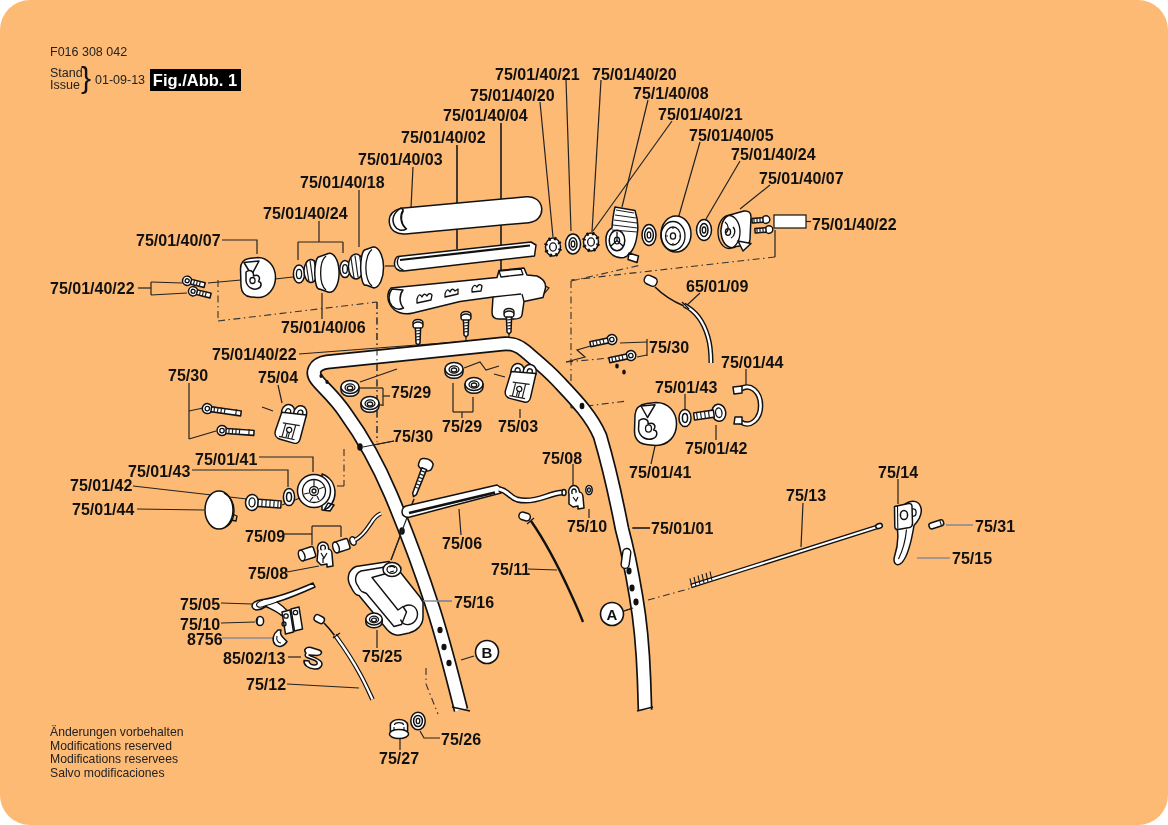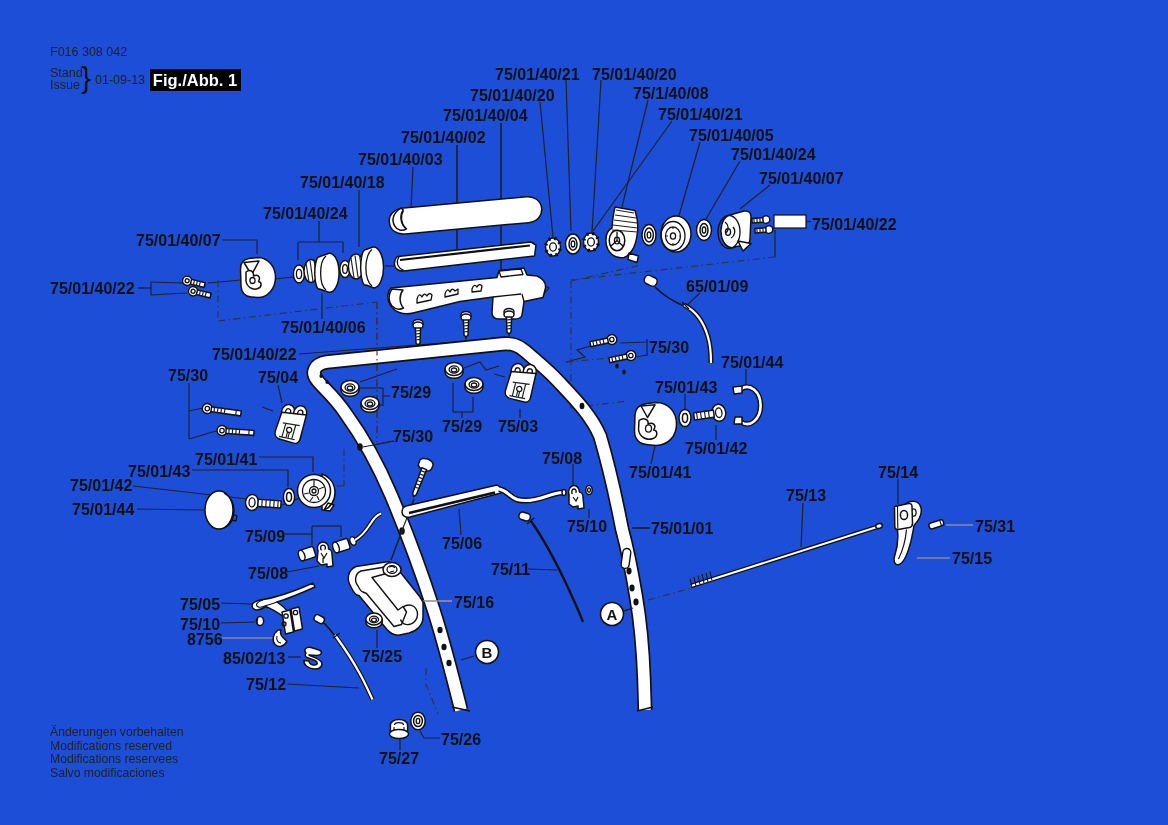--- a/index.html
+++ b/index.html
@@ -1,15 +1,15 @@
 <!DOCTYPE html>
 <html><head><meta charset="utf-8"><title>Fig</title>
 <style>
 html,body{margin:0;padding:0;background:#fff;}
-#page{position:relative;width:1168px;height:825px;background:#1d4ed8;overflow:hidden;}
+#page{position:relative;width:1168px;height:825px;background:#fdba74;overflow:hidden;border-radius:30px;}
 text{font-family:"Liberation Sans",sans-serif;fill:#111;}
 .lbl{font-size:16px;font-weight:bold;letter-spacing:0px;}
 .t12{font-size:12.5px;fill:#222;}
 .t11{font-size:12.2px;fill:#222;}
 .figtxt{font-size:16.5px;font-weight:bold;fill:#fff;}
 .brace{font-size:30px;}
 .ab{font-size:15px;font-weight:bold;}
 .ld{stroke:#222;stroke-width:1.2;fill:none;}
 .ldg{stroke:#8a8a96;stroke-width:1.6;fill:none;}
 .dd{stroke:#333;stroke-width:1.1;fill:none;stroke-dasharray:7 3.5 1.5 3.5;}

